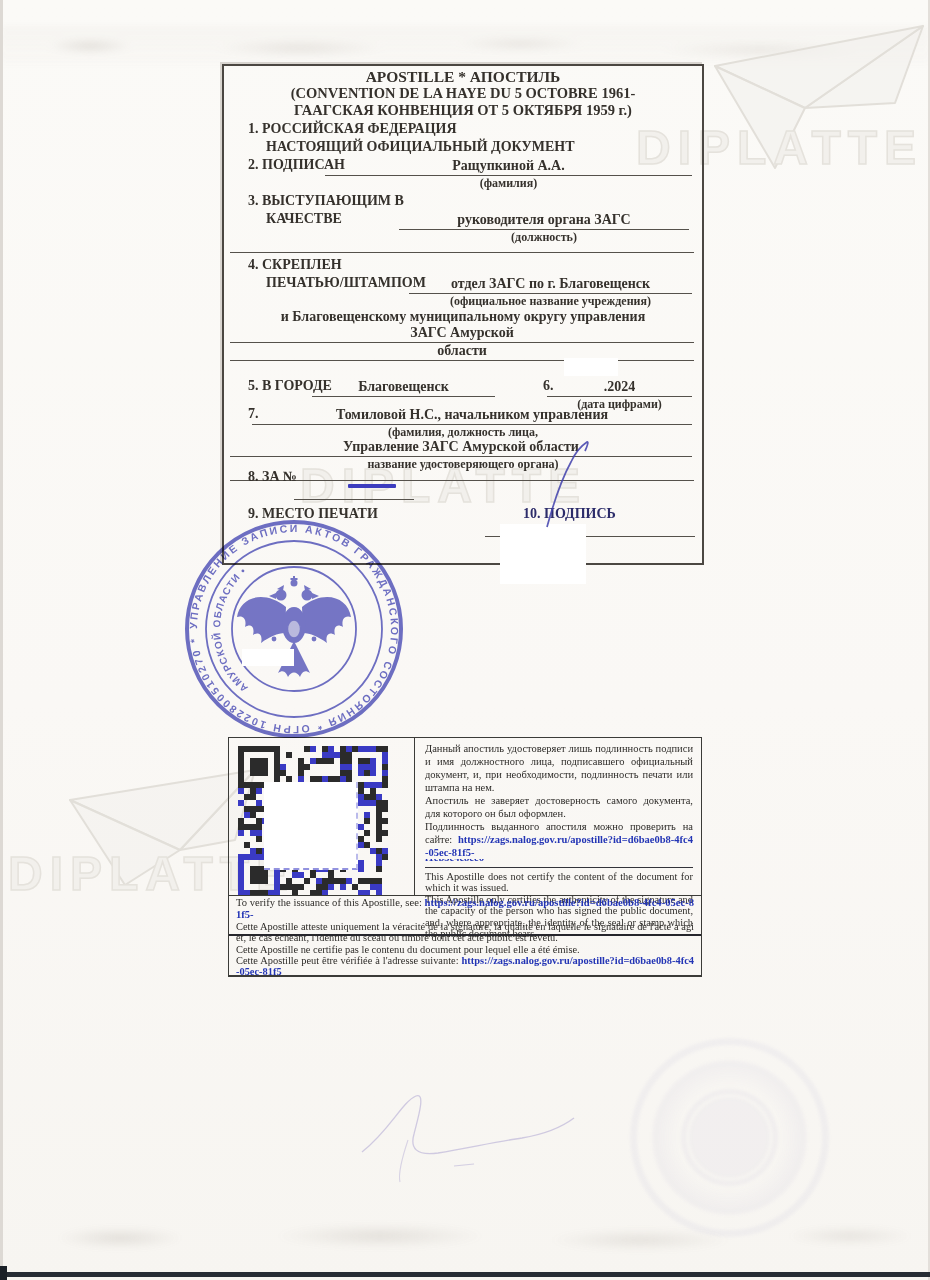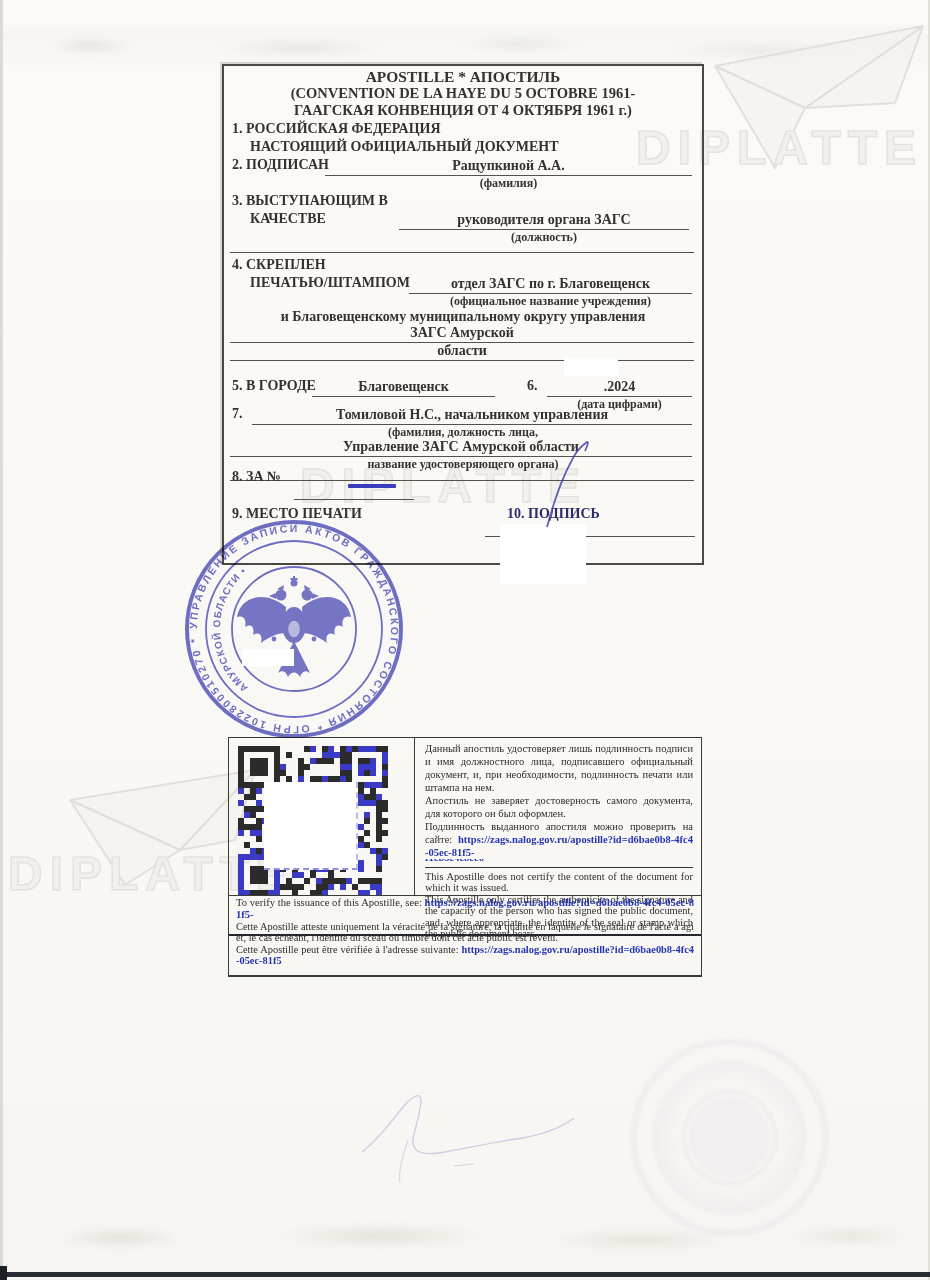--- a/index.html
+++ b/index.html
@@ -33,21 +33,21 @@
 
   
   .apobox{position:absolute;left:222px;top:64px;width:478px;height:497px;
     border:2px solid #4b4742;box-shadow:-2px -2px 0 rgba(190,184,176,.55);
     z-index:2;color:#35312c;font-weight:bold;font-size:14px;}
   .apobox .c{position:absolute;left:8px;right:8px;text-align:center;}
   .ul{border-bottom:1.6px solid #55514b;}
   .cap{font-size:12px;}
   .hrline{position:absolute;border-top:1.6px solid #55514b;height:0;}
   .fieldval{position:absolute;text-align:center;border-bottom:1.6px solid #55514b;height:18px;line-height:17px;}
-  .lbl{position:absolute;white-space:nowrap;}
+  .lbl{position:absolute;white-space:nowrap;margin-left:16px;}
 
   
   .seal{position:absolute;left:178px;top:513px;width:232px;height:232px;z-index:3;
         mix-blend-mode:multiply;opacity:.88;}
 
   
   .infobox{position:absolute;left:228px;top:737px;width:472px;height:237px;
     border:1.6px solid #3b3b38;border-bottom-width:2.6px;z-index:2;color:#2e2c29;}
   .infobox .vline{position:absolute;left:185px;top:0;height:157px;border-left:1.4px solid #3b3b38;}
   .infobox .h1{position:absolute;left:0;right:0;top:157px;border-top:1.4px solid #3b3b38;}
@@ -110,21 +110,21 @@
 <div class="ghost-stamp"></div>
 <svg class="ghost" style="left:350px;top:1080px;" width="240" height="110" viewBox="0 0 240 110">
   <path d="M12,72 C40,50 52,22 66,16 C76,12 68,38 64,54 C60,68 66,76 88,73 C118,68 150,61 172,58 C196,54 212,47 224,38" fill="none" stroke="#a79ecf" stroke-width="1.3" opacity=".5"></path>
   <path d="M58,60 C52,78 48,94 50,102" fill="none" stroke="#a79ecf" stroke-width="1.1" opacity=".4"></path>
   <path d="M104,86 L124,84" fill="none" stroke="#a79ecf" stroke-width="1.2" opacity=".45"></path>
 </svg>
 
 <div class="apobox">
   <div class="c" style="top:2px;font-size:15.5px;">APOSTILLE * АПОСТИЛЬ</div>
   <div class="c" style="top:19px;font-size:14.5px;">(CONVENTION DE LA HAYE DU 5 OCTOBRE 1961-</div>
-  <div class="c" style="top:36px;font-size:14.5px;">ГААГСКАЯ КОНВЕНЦИЯ ОТ 4 ОКТЯБРЯ 1961 г.)</div>
+  <div class="c" style="top:36px;font-size:14.5px;">ГААГСКАЯ КОНВЕНЦИЯ ОТ 5 ОКТЯБРЯ 1959 г.)</div>
 
   <div class="lbl" style="left:8px;top:55px;">1. РОССИЙСКАЯ ФЕДЕРАЦИЯ</div>
   <div class="lbl" style="left:26px;top:73px;">НАСТОЯЩИЙ ОФИЦИАЛЬНЫЙ ДОКУМЕНТ</div>
 
   <div class="lbl" style="left:8px;top:91px;">2. ПОДПИСАН</div>
   <div class="fieldval" style="left:101px;right:10px;top:91px;text-align:center;">Ращупкиной А.А.</div>
   <div class="cap" style="position:absolute;left:101px;right:10px;top:110px;text-align:center;">(фамилия)</div>
 
   <div class="lbl" style="left:8px;top:127px;">3. ВЫСТУПАЮЩИМ В</div>
   <div class="lbl" style="left:26px;top:145px;text-align:right;">КАЧЕСТВЕ</div>
@@ -551,20 +551,21 @@
       <div>This Apostille does not certify the content of the document for which it was issued.</div>
       <div>This Apostille only certifies the authenticity of the signature and the capacity of the person who has signed the public document, and, where appropriate, the identity of the seal or stamp which the public document bears.</div>
     </div>
   </div>
   <div class="h1"></div>
   <div class="verify"><span>To verify the issuance of this Apostille, see:</span>
     <span class="lnk">https://zags.nalog.gov.ru/apostille?id=d6bae0b8-4fc4-05ec-81f5-</span></div>
   <div class="h2"></div>
   <div class="french">
     <div>Cette Apostille atteste uniquement la véracité de la signature, la qualité en laquelle le signataire de l'acte a agi et, le cas échéant, l'identité du sceau ou timbre dont cet acte public est revêtu.</div>
+    <div>Cette Apostille ne certifie pas le contenu du document pour lequel elle a été émise.</div>
     <div><span>Cette Apostille peut être vérifiée à l'adresse suivante:</span>
       <span class="lnk">https://zags.nalog.gov.ru/apostille?id=d6bae0b8-4fc4-05ec-81f5</span></div>
   </div>
 </div>
 
 <div class="redact" style="left:564px;top:358px;width:54px;height:18px;"></div>
 <div class="redact" style="left:500px;top:524px;width:86px;height:60px;"></div>
 <div class="redact" style="left:242px;top:649px;width:52px;height:17px;"></div>
 <div class="blue-dash" style="left:348px;top:484px;width:48px;height:4px;"></div>
 <svg class="ink" style="left:535px;top:435px;" width="60" height="95" viewBox="0 0 60 95">

